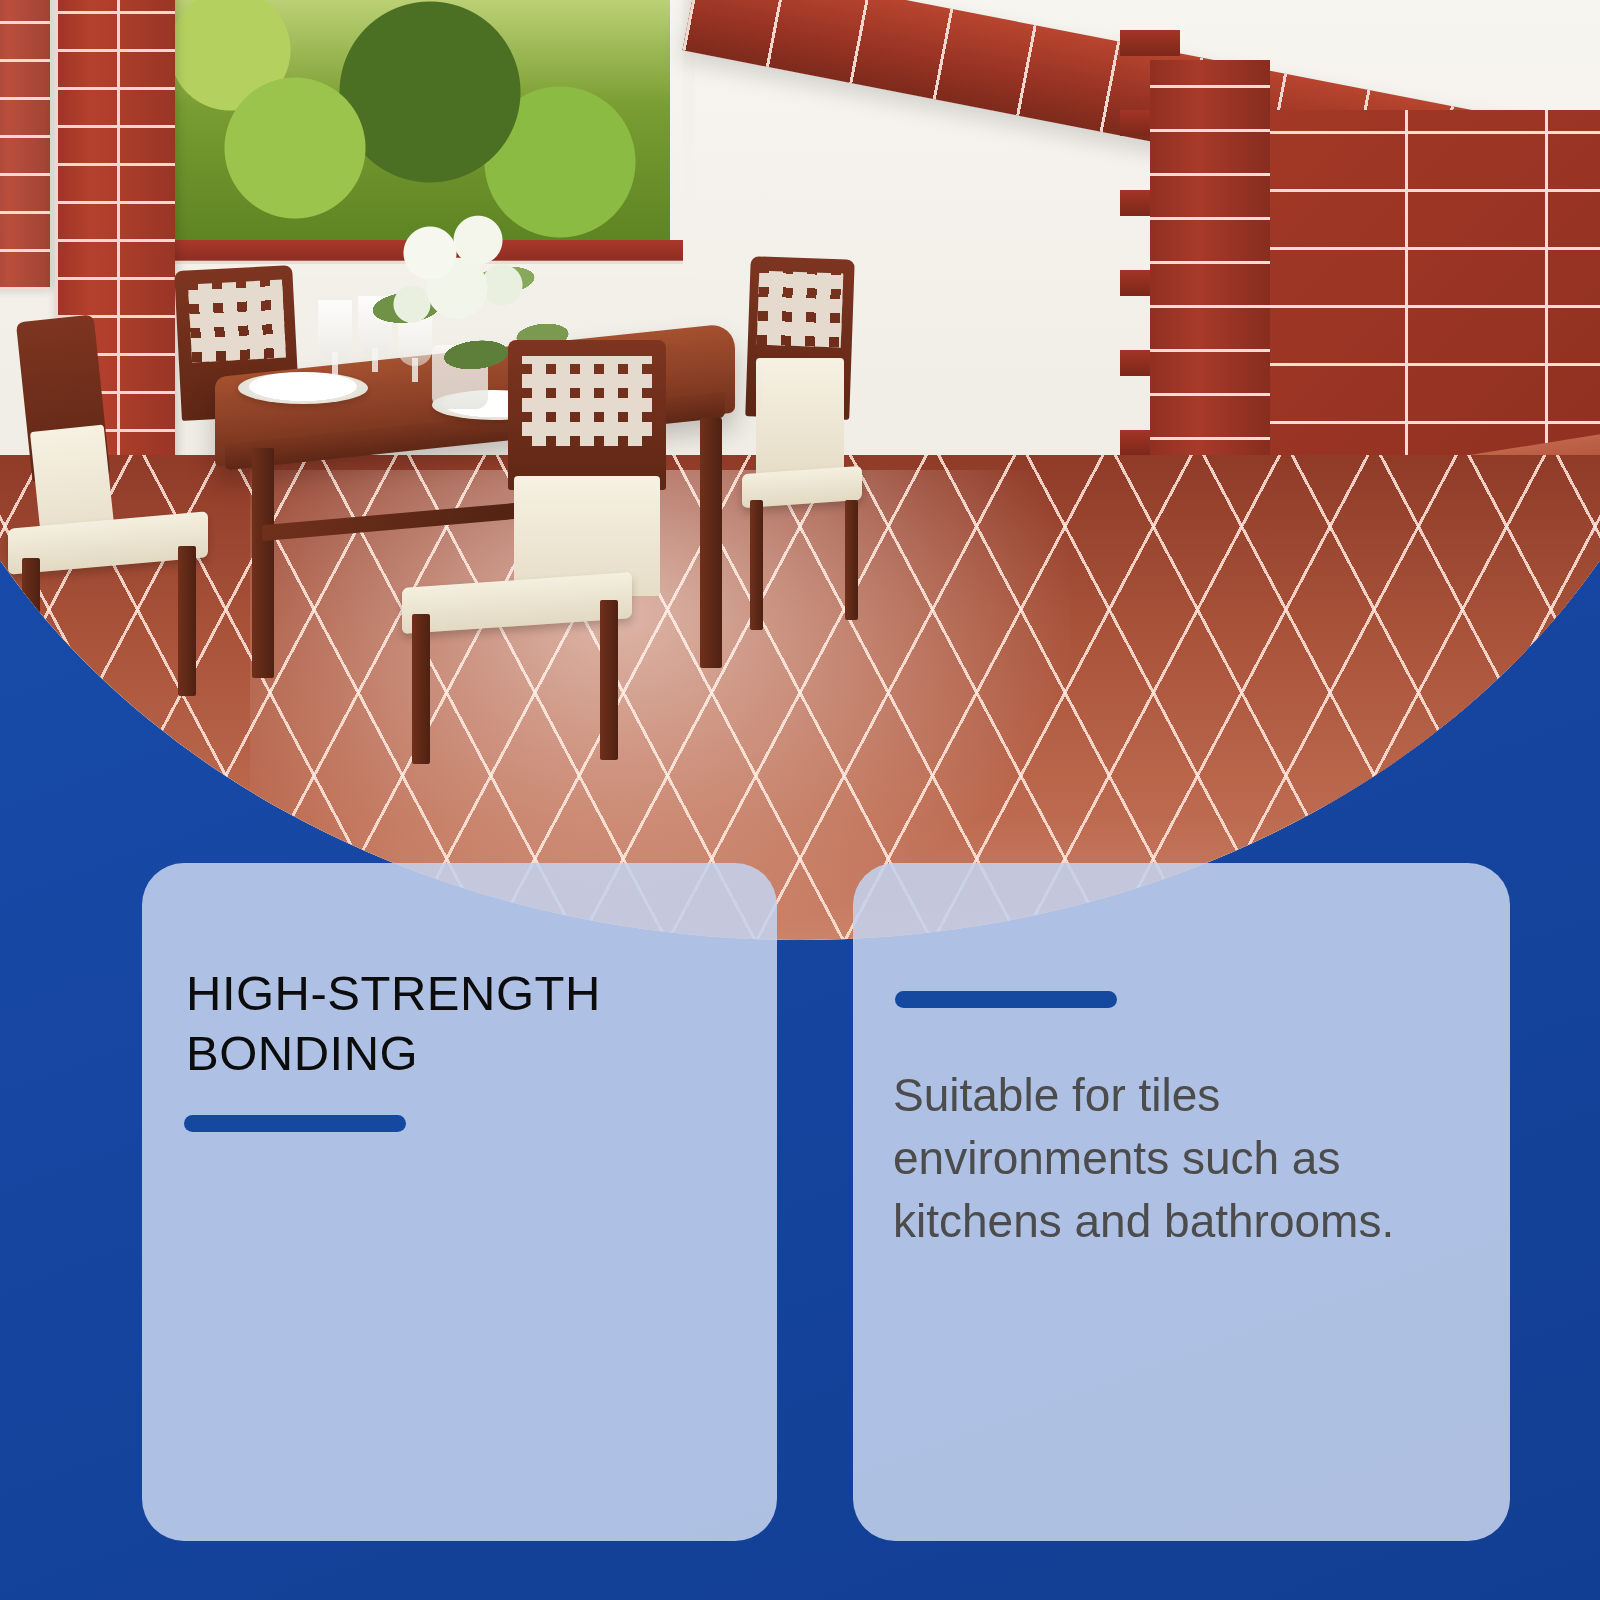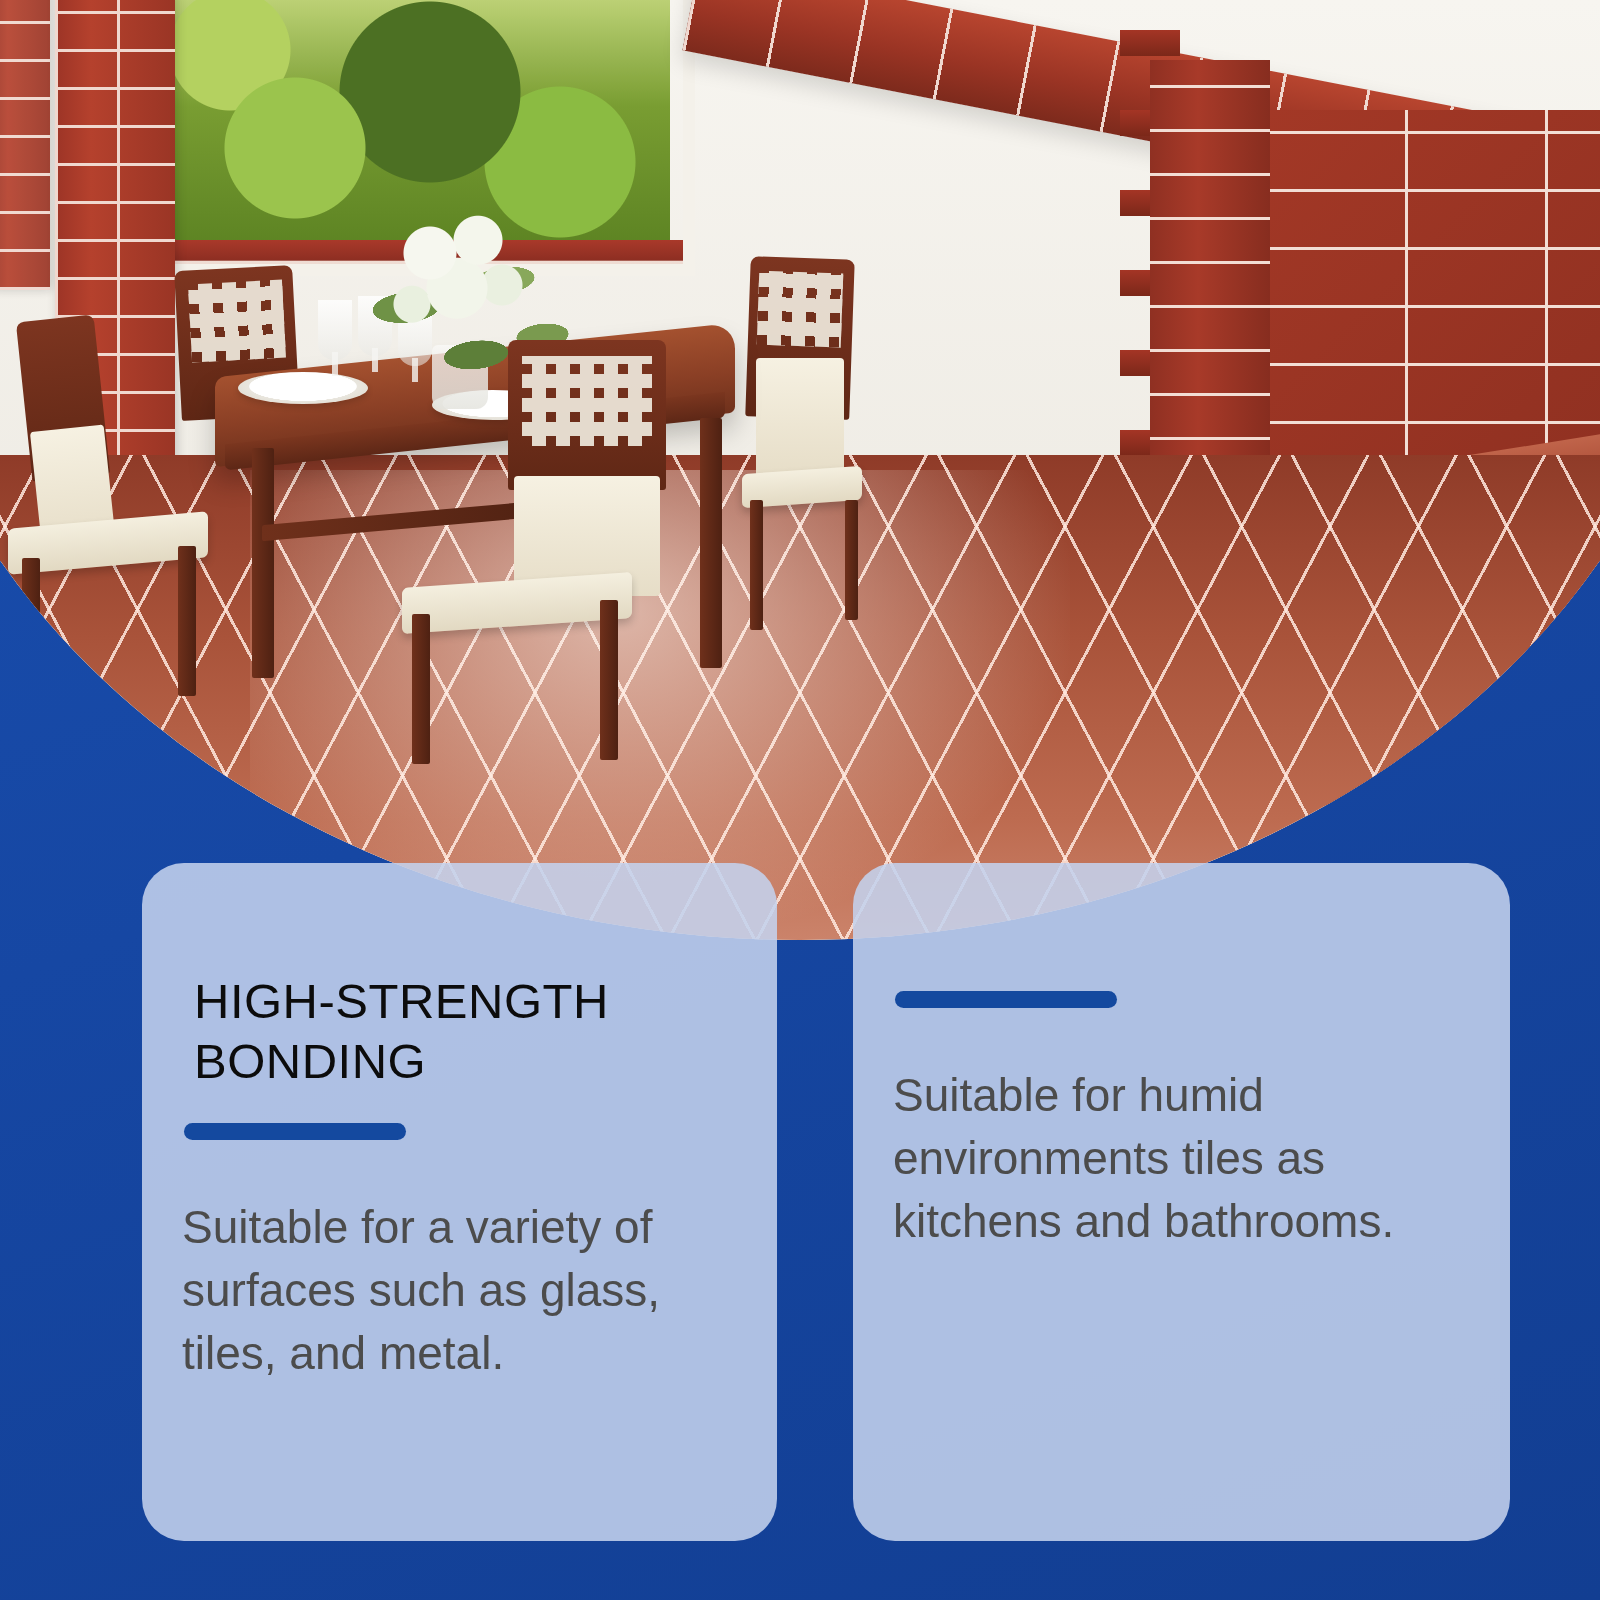--- a/index.html
+++ b/index.html
@@ -211,21 +211,21 @@
     position:absolute;
     top:863px;height:678px;
     background:rgba(196,209,237,.88);
     border-radius:42px;
     box-sizing:border-box;
     padding:96px 44px 0 40px;
   }
   .card.left{left:142px;width:635px;}
   .card.right{left:853px;width:657px;}
   .card-title{
-    margin:12px;
+    margin:4px;
     color:#0c0c0c;
     font-size:49px;
     line-height:60px;
     font-weight:400;
     letter-spacing:.5px;
     white-space:pre-line;
   }
   .accent{
     width:222px;height:17px;border-radius:9px;
     background:#14499F;
@@ -325,21 +325,20 @@
         <div class="leg" style="left:178px;top:546px;width:18px;height:150px;"></div>
 
       </div>
     </div>
   </div>
 
   <div class="card left">
     <h2 class="card-title">HIGH-STRENGTH
 BONDING</h2>
     <div class="accent"></div>
-    <p class="card-body">Suitable for a variety of surfaces such as glass, tiles, and metal.</p>
   </div>
 
   <div class="card right">
     <div class="accent"></div>
-    <p class="card-body">Suitable for humid environments tiles as kitchens and bathrooms.</p>
+    <p class="card-body">Suitable for tiles environments such as kitchens and bathrooms.</p>
   </div>
 
 </div>
 
 </body></html>

